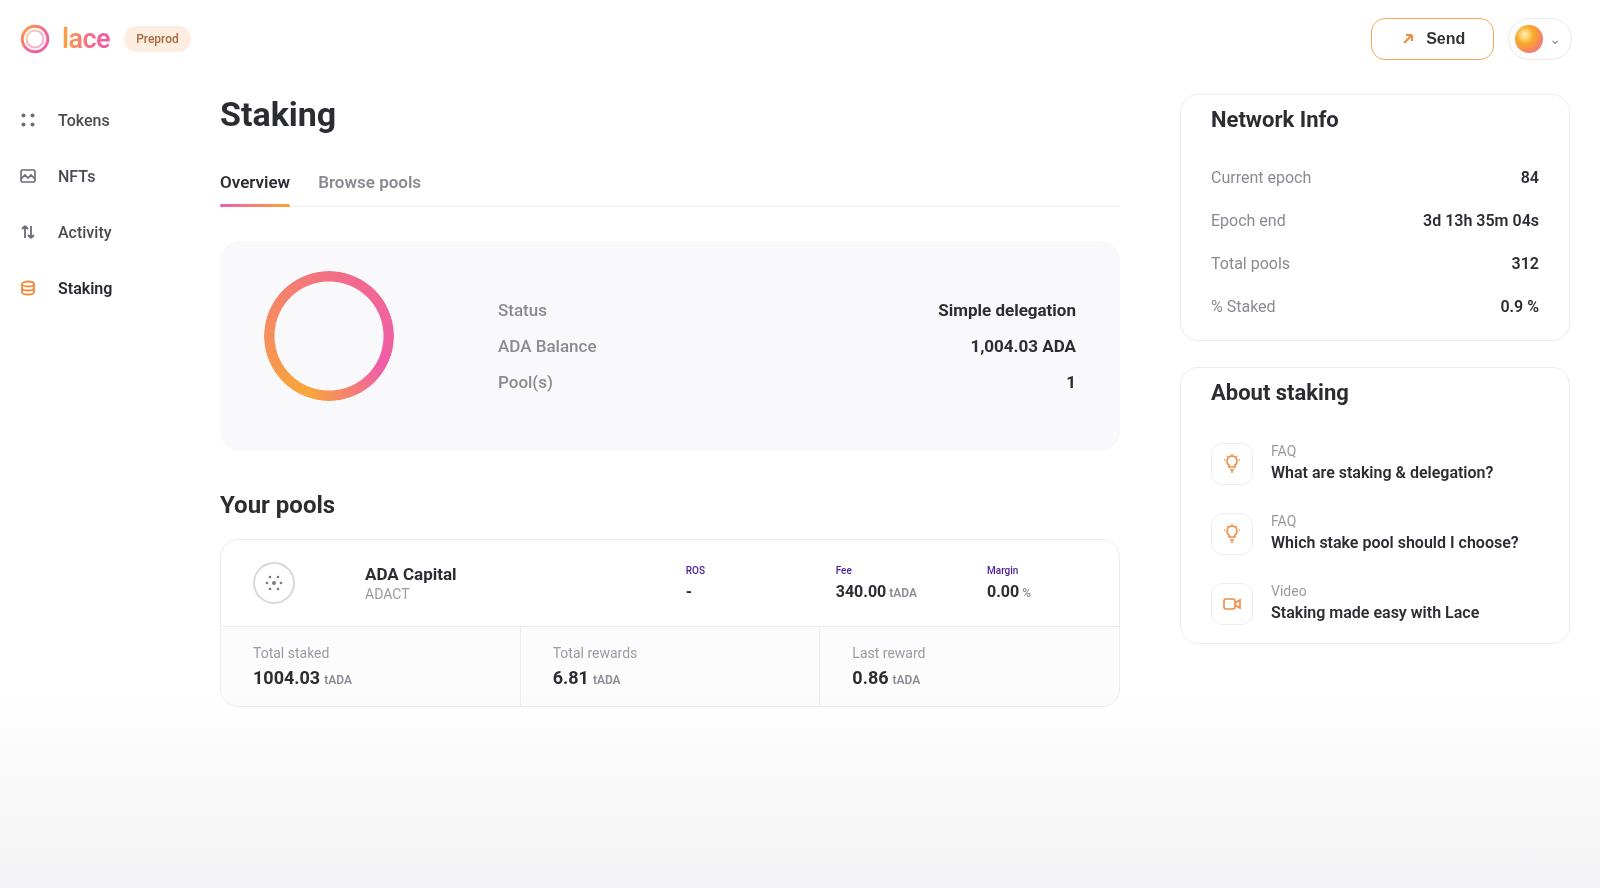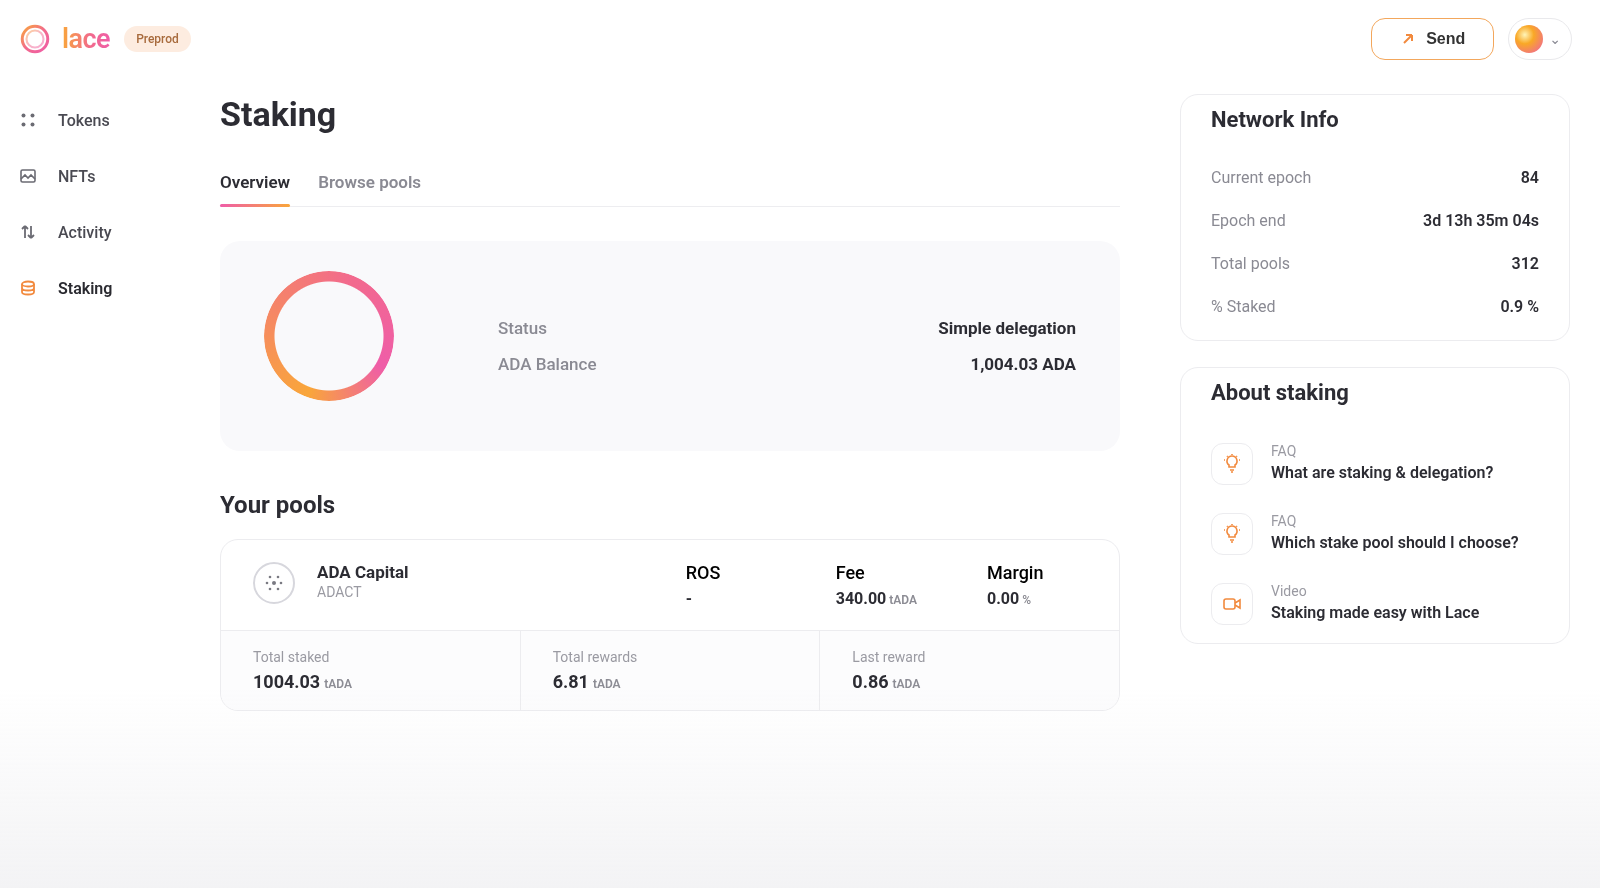--- a/index.html
+++ b/index.html
@@ -115,36 +115,37 @@
 }
 .ov-stats { flex:1; display:flex; flex-direction:column; gap:16px; }
 .ov-row { display:flex; justify-content:space-between; font-size:17px; }
 .ov-label { color:#8a8a93; font-weight:500; }
 .ov-val { color:#2c2c33; font-weight:700; }
 
 
 .yp-title { font-size:24px; font-weight:700; margin:40px 0 20px 0; color:#2c2c33; }
 .pool-card { border:1px solid #ececef; border-radius:18px; overflow:hidden; }
 .pool-head {
-  display:flex; align-items:flex-start;
+  display:flex; align-items:center;
   padding:22px 32px;
+  gap:48px;
 }
 .pool-logo {
   width:42px; height:42px; border-radius:50%;
   border:2px solid #d7d7dd;
   display:flex; align-items:center; justify-content:center;
   margin-right:22px;
   color:#7a7a82;
 }
 .pool-name-wrap { display:flex; flex-direction:column; }
 .pool-name { font-size:17px; font-weight:700; color:#2c2c33; }
 .pool-ticker { font-size:14px; color:#9a9aa2; margin-top:2px; }
 .pool-metrics { margin-left:auto; display:flex; gap:70px; padding-right:20px; }
 .pm { display:flex; flex-direction:column; gap:6px; min-width:80px; }
-.pm-label { font-size:18px; color:#000000; font-weight:500; }
+.pm-label { font-size:10px; color:#4c1d95; font-weight:500; }
 .pm-val { font-size:16px; font-weight:700; color:#2c2c33; }
 .pm-val .unit { font-size:12px; font-weight:600; color:#8c8c94; margin-left:3px; }
 .pool-foot {
   display:flex;
   border-top:1px solid #ececef;
   background:#fcfcfd;
 }
 .pf-cell { flex:1; padding:18px 32px; border-right:1px solid #ececef; }
 .pf-cell:last-child { border-right:none; }
 .pf-label { font-size:14px; color:#9a9aa2; margin-bottom:6px; }
@@ -270,20 +271,24 @@
         </div>
         <div class="ov-stats">
           <div class="ov-row">
             <span class="ov-label">Status</span>
             <span class="ov-val">Simple delegation</span>
           </div>
           <div class="ov-row">
             <span class="ov-label">ADA Balance</span>
             <span class="ov-val">1,004.03 ADA</span>
           </div>
+          <div class="ov-row">
+            <span class="ov-label">Pool(s)</span>
+            <span class="ov-val">1</span>
+          </div>
         </div>
       </div>
 
       <h2 class="yp-title">Your pools</h2>
 
       <div class="pool-card">
         <div class="pool-head">
           <div class="pool-logo">
             <svg width="24" height="24" viewBox="0 0 24 24" fill="currentColor">
                 <circle cx="12" cy="12" r="2"></circle>

